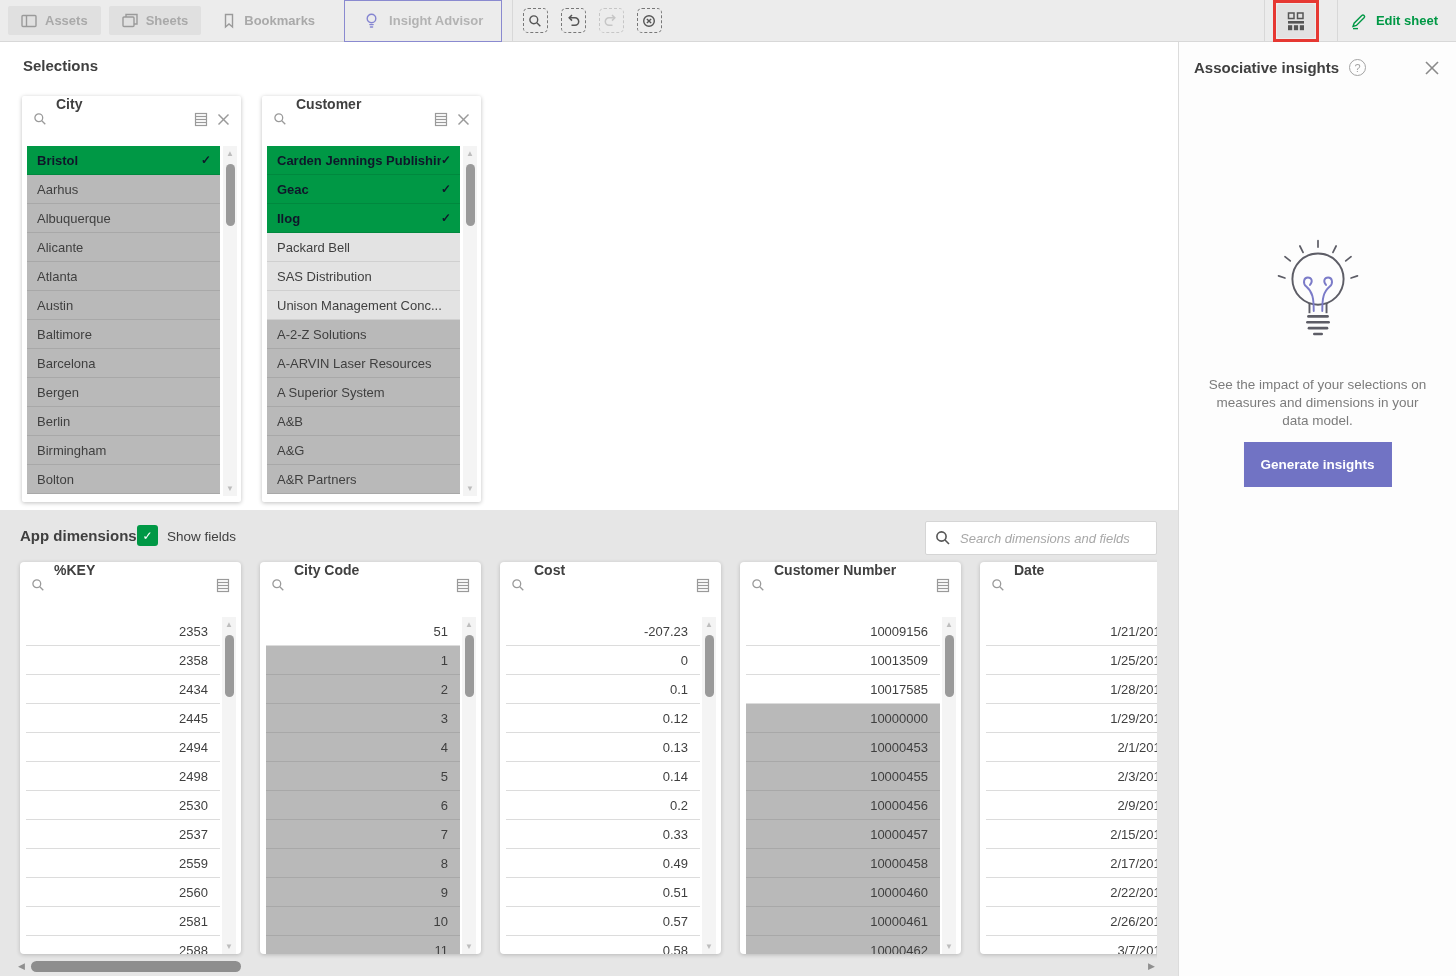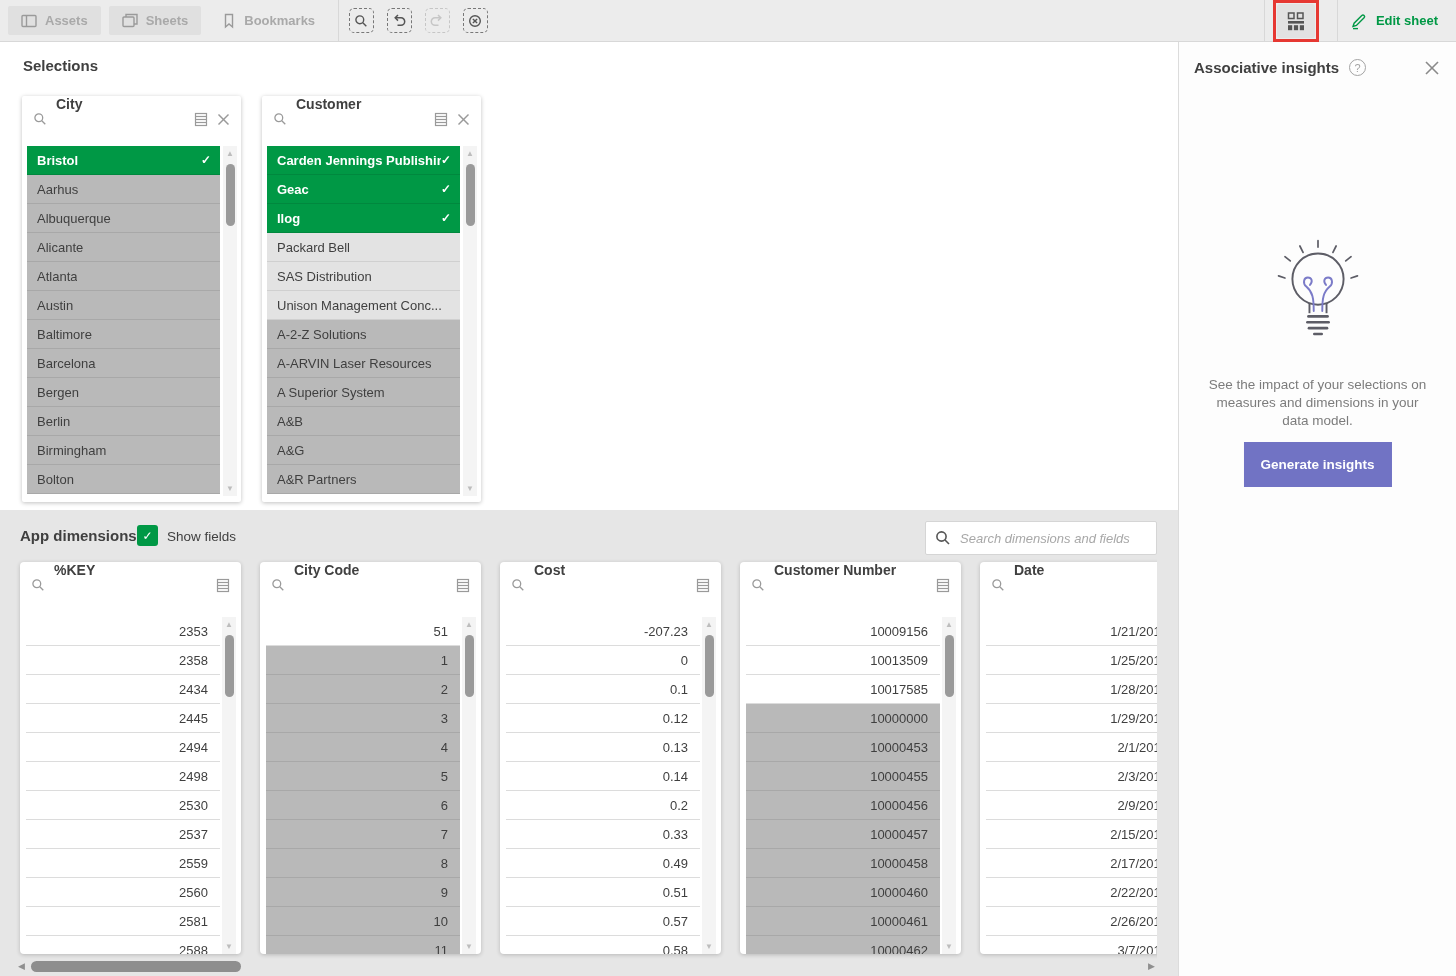--- a/index.html
+++ b/index.html
@@ -40,21 +40,21 @@
   .hdr-spacer { flex:1; }
   .icon-sm { display:flex; align-items:center; justify-content:center; color:#9a9a9a; cursor:pointer; }
   .card-list { position:absolute; top:50px; left:5px; right:4px; bottom:6px; }
   .rows { position:absolute; top:0; left:0; right:17px; bottom:0; overflow:hidden; }
 
   .lb-row { height:29px; display:flex; align-items:center; padding:0 9px 0 10px; font-size:13px;
             color:#3f3f3f; cursor:pointer; }
   .state-possible    { background:#ffffff; border-bottom:1px solid #dcdcdc; }
   .state-excluded    { background:#b9b9b9; border-bottom:1px solid #a8a8a8; }
   .state-alternative { background:#e3e3e3; border-bottom:1px solid #d0d0d0; }
-  .state-selected    { background:#009845; border-bottom:1px solid #00883e; color:#ffffff; font-weight:700; }
+  .state-selected    { background:#009845; border-bottom:1px solid #00883e; color:#0f172a; font-weight:700; }
   .lb-label { white-space:nowrap; overflow:hidden; }
   .lb-check { margin-left:auto; font-size:12px; }
   .num-rows .lb-row { justify-content:flex-end; padding-right:12px; }
 
   .vscroll { position:absolute; top:0; right:0; width:14px; bottom:0; background:#f4f4f4;
              display:flex; flex-direction:column; align-items:center; cursor:pointer; }
   .sarrow { color:#bdbdbd; font-size:8px; line-height:15px; height:15px; }
   .sarrow.down { margin-top:auto; }
   .sthumb { width:9px; height:62px; background:#9a9a9a; border-radius:5px; margin-top:3px; }
 
@@ -123,20 +123,30 @@
       </span>
       <span>Sheets</span>
     </button>
     <button class="tb-btn plain">
       <span class="icon-sm">
         <svg width="14" height="16" viewBox="0 0 14 16">
             <path d="M3.5 1.5 H10.5 V14 L7 11 L3.5 14 Z" fill="none" stroke="currentColor" stroke-width="1.4"></path>
           </svg>
       </span>
       <span>Bookmarks</span>
+    </button>
+    <button class="tb-tab">
+      <span class="icon-sm" style="color:#8585d1;">
+        <svg width="17" height="17" viewBox="0 0 17 17">
+            <circle cx="8.5" cy="6.5" r="4.3" fill="none" stroke="currentColor" stroke-width="1.4"></circle>
+            <line x1="6.8" y1="12.6" x2="10.2" y2="12.6" stroke="currentColor" stroke-width="1.4" stroke-linecap="round"></line>
+            <line x1="7.4" y1="15" x2="9.6" y2="15" stroke="currentColor" stroke-width="1.4" stroke-linecap="round"></line>
+          </svg>
+      </span>
+      <span>Insight Advisor</span>
     </button>
     <div class="tb-divider"></div>
 
     <button class="tb-icon-btn">
       <span class="dash-box">
         <svg width="14" height="14" viewBox="0 0 14 14">
             <circle cx="5.8" cy="5.8" r="3.9" fill="none" stroke="currentColor" stroke-width="1.4"></circle>
             <line x1="8.8" y1="8.8" x2="12.3" y2="12.3" stroke="currentColor" stroke-width="1.4"></line>
           </svg>
       </span>

